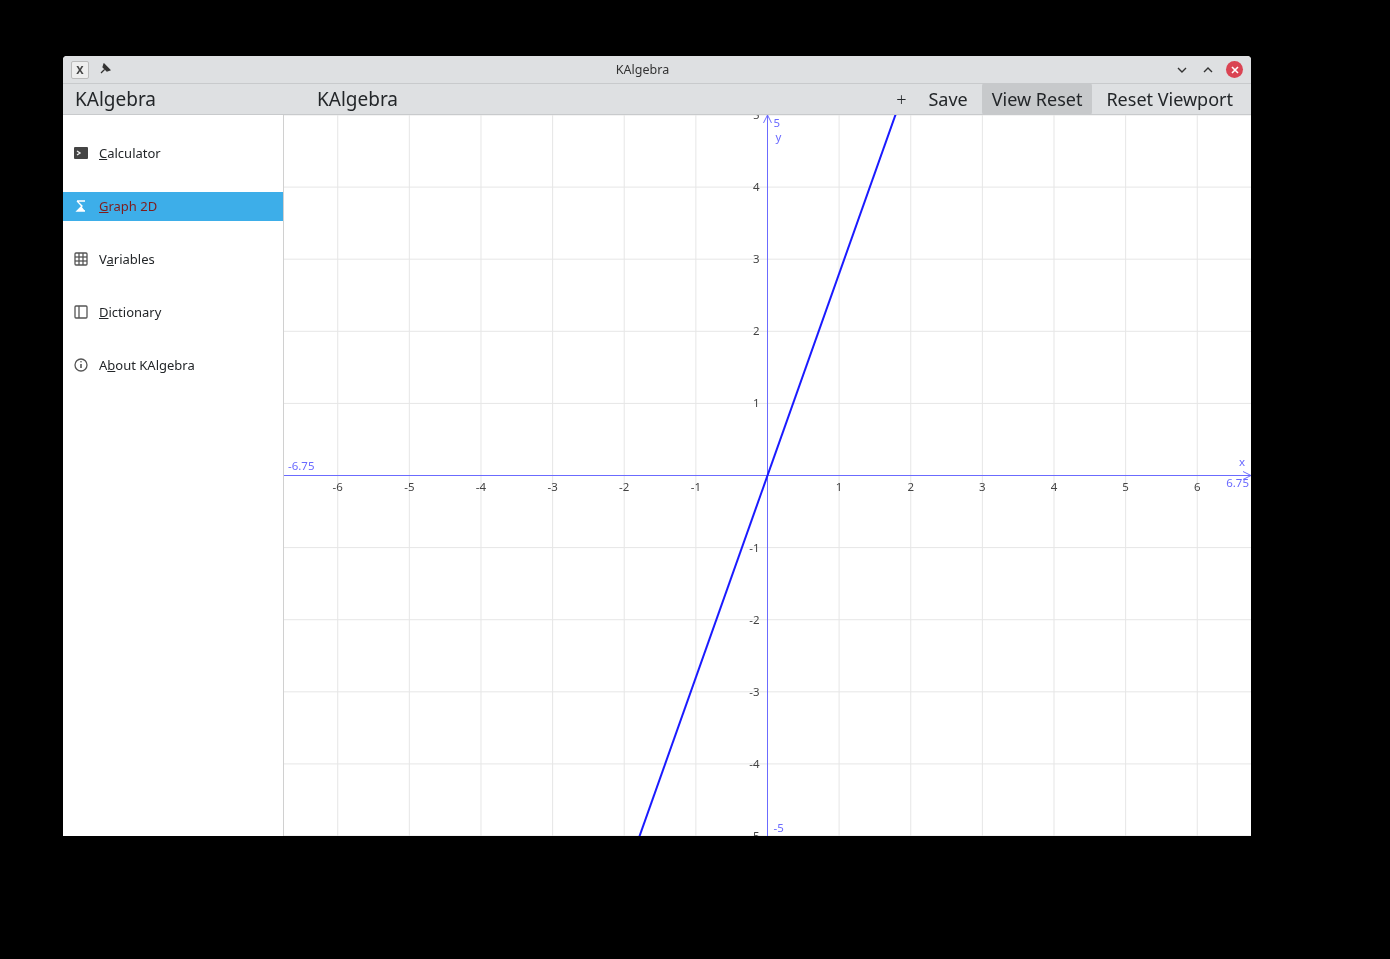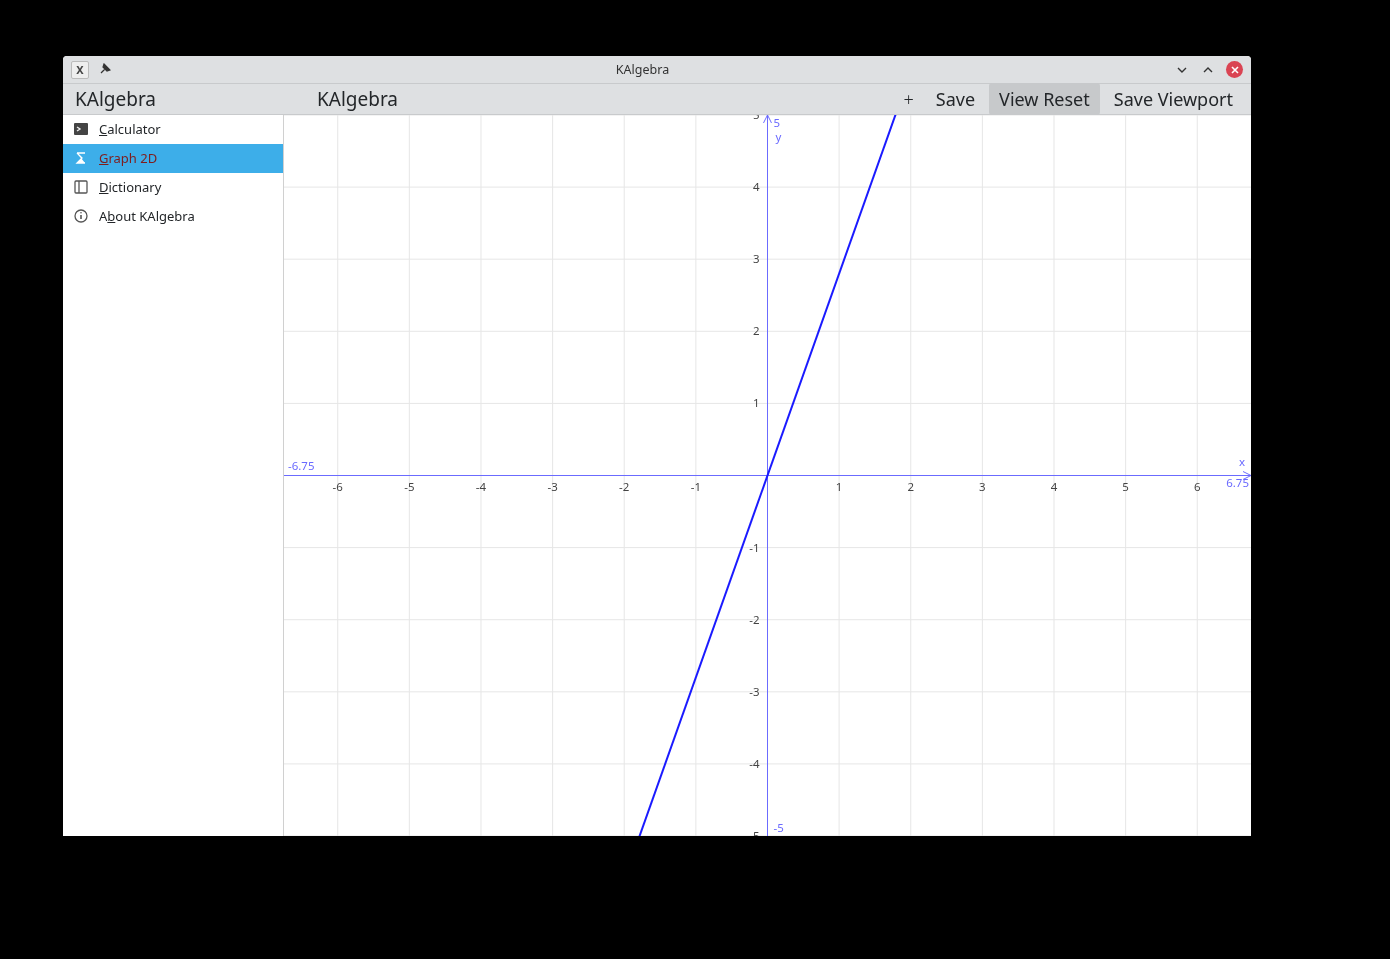--- a/index.html
+++ b/index.html
@@ -104,20 +104,21 @@
     overflow:hidden;
   }
   .side-item{
     height:28px;
     display:flex;align-items:center;
     padding:0 10px;
     gap:10px;
     color:#232629;
     cursor:pointer;
     border-bottom:1px solid transparent;
+    margin-top:24px;
   }
   .side-item .icon-box{
     width:16px;height:16px;display:flex;align-items:center;justify-content:center;
     flex-shrink:0;
   }
   .side-item.selected{background:var(--sidebar-sel);color:#7f1d1d;}
   .side-item.selected svg{stroke:#fff;fill:#fff;}
   .side-label{font-size:13px;}
   .side-label .mn{text-decoration:underline;}
   
@@ -169,21 +170,21 @@
   <div class="toolbar">
     <div class="app-title">KAlgebra</div>
     <div class="page-title">KAlgebra</div>
     <div class="toolbar-spacer"></div>
     <div class="toolbar-actions">
       <div class="toolbar-item icon">
         <span>+</span>
       </div>
       <div class="toolbar-item">Save</div>
       <div class="toolbar-item active" id="vg-btn">View Reset</div>
-      <div class="toolbar-item">Save Viewport</div>
+      <div class="toolbar-item">Reset Viewport</div>
     </div>
   </div>
 
   <div class="body">
 
     <div class="sidebar" id="sidebar">
         <div class="side-item">
           <span class="icon-box">
             <svg width="16" height="16" viewBox="0 0 16 16">
               <rect x="1" y="2" width="14" height="12" rx="1" fill="#444"></rect>
@@ -192,20 +193,32 @@
           </span>
           <span class="side-label"><span class="mn">C</span>alculator</span>
         </div>
         <div class="side-item selected">
           <span class="icon-box">
             <svg width="16" height="16" viewBox="0 0 16 16" fill="none" stroke="#fff" stroke-width="1.3">
               <path d="M4 3 H12 M4 3 L9 8 L4 13 H12"></path>
             </svg>
           </span>
           <span class="side-label"><span class="mn">G</span>raph 2D</span>
+        </div>
+        <div class="side-item">
+          <span class="icon-box">
+            <svg width="16" height="16" viewBox="0 0 16 16" fill="none" stroke="#555" stroke-width="1.3">
+              <rect x="2" y="2" width="12" height="12" rx="1"></rect>
+              <line x1="2" y1="6" x2="14" y2="6"></line>
+              <line x1="2" y1="10" x2="14" y2="10"></line>
+              <line x1="6" y1="2" x2="6" y2="14"></line>
+              <line x1="10" y1="2" x2="10" y2="14"></line>
+            </svg>
+          </span>
+          <span class="side-label">V<span class="mn">a</span>riables</span>
         </div>
         <div class="side-item">
           <span class="icon-box">
             <svg width="16" height="16" viewBox="0 0 16 16" fill="none" stroke="#555" stroke-width="1.3">
               <rect x="2" y="2" width="12" height="12" rx="1"></rect>
               <line x1="6" y1="2" x2="6" y2="14"></line>
             </svg>
           </span>
           <span class="side-label"><span class="mn">D</span>ictionary</span>
         </div>

